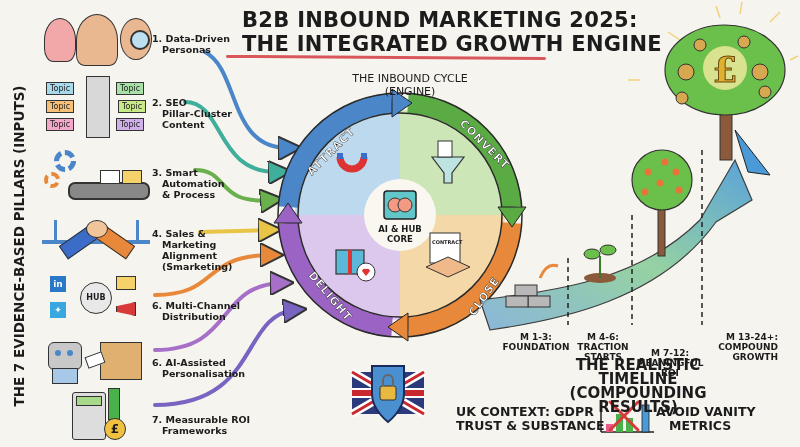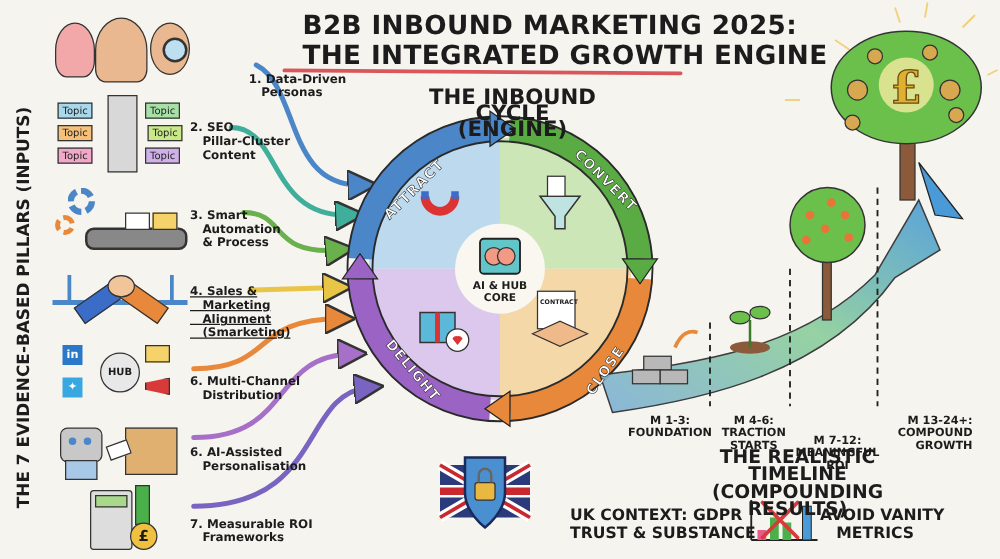--- a/index.html
+++ b/index.html
@@ -2,21 +2,21 @@
 <html><head>
 <meta charset="utf-8">
 <style>
   html,body{margin:0;padding:0;}
   body{width:800px;height:447px;background:#f6f4ef;position:relative;overflow:hidden;font-family:"DejaVu Sans",sans-serif;color:#1c1c1c;}
   .abs{position:absolute;}
   .title{left:242px;top:8px;width:300px;font-weight:bold;font-size:21px;line-height:24px;letter-spacing:0.3px;white-space:nowrap;}
   .title-underline{left:226px;top:56px;width:320px;height:3px;background:#d9575a;border-radius:2px;transform:rotate(0.4deg);}
   .side-title{left:-146px;top:238px;width:330px;transform:rotate(-90deg);font-weight:bold;font-size:13.5px;text-align:center;white-space:nowrap;}
   .pillar-label{font-weight:bold;font-size:9.5px;line-height:11px;white-space:pre;}
-  .cycle-title{left:330px;top:72px;width:160px;text-align:center;font-weight:bold;font-size:17px;line-height:13px;}
+  .cycle-title{left:330px;top:72px;width:160px;text-align:center;font-weight:normal;font-size:11px;line-height:13px;}
   .timeline-label{font-weight:bold;font-size:9px;line-height:10px;text-align:center;white-space:pre;}
   .timeline-title{left:548px;top:358px;width:180px;text-align:center;font-weight:bold;font-size:15px;line-height:14px;}
   .footer-text{font-weight:bold;font-size:12.5px;line-height:14px;white-space:pre;}
   svg{position:absolute;left:0;top:0;}
   .icon{position:absolute;}
 </style>
 </head>
 <body>
 
 <div class="abs title">
@@ -243,29 +243,29 @@
   <div style="position:absolute;left:38px;top:20px;width:16px;height:10px;background:#fff;border:1px solid #333;transform:rotate(-20deg);"></div>
 </div>
 
 <div class="icon" style="left:72px;top:388px;width:60px;height:56px;">
   <div style="position:absolute;left:0;top:4px;width:32px;height:46px;background:#ddd;border:1.5px solid #333;border-radius:3px;"></div>
   <div style="position:absolute;left:4px;top:8px;width:24px;height:8px;background:#a8d88a;border:1px solid #333;"></div>
   <div style="position:absolute;left:36px;top:0;width:10px;height:30px;background:#4ab04a;border:1px solid #333;"></div>
   <div style="position:absolute;left:32px;top:30px;width:20px;height:20px;border-radius:50%;background:#f0c040;border:1.5px solid #333;font-size:12px;font-weight:bold;text-align:center;line-height:20px;">£</div>
 </div>
 
-<div class="abs pillar-label" style="left:152px;top:58px;margin-left:47px;">1. Data-Driven
+<div class="abs pillar-label" style="left:152px;top:33px;">1. Data-Driven
    Personas</div>
 <div class="abs pillar-label" style="left:152px;top:97px;">2. SEO
    Pillar-Cluster
    Content</div>
 <div class="abs pillar-label" style="left:152px;top:167px;">3. Smart
    Automation
    &amp; Process</div>
-<div class="abs pillar-label" style="left:152px;top:228px;text-decoration:underline;">4. Sales &amp;
+<div class="abs pillar-label" style="left:152px;top:228px;">4. Sales &amp;
    Marketing
    Alignment
    (Smarketing)</div>
 <div class="abs pillar-label" style="left:152px;top:300px;">6. Multi-Channel
    Distribution</div>
 <div class="abs pillar-label" style="left:152px;top:357px;">6. AI-Assisted
    Personalisation</div>
 <div class="abs pillar-label" style="left:152px;top:414px;">7. Measurable ROI
    Frameworks</div>
 

